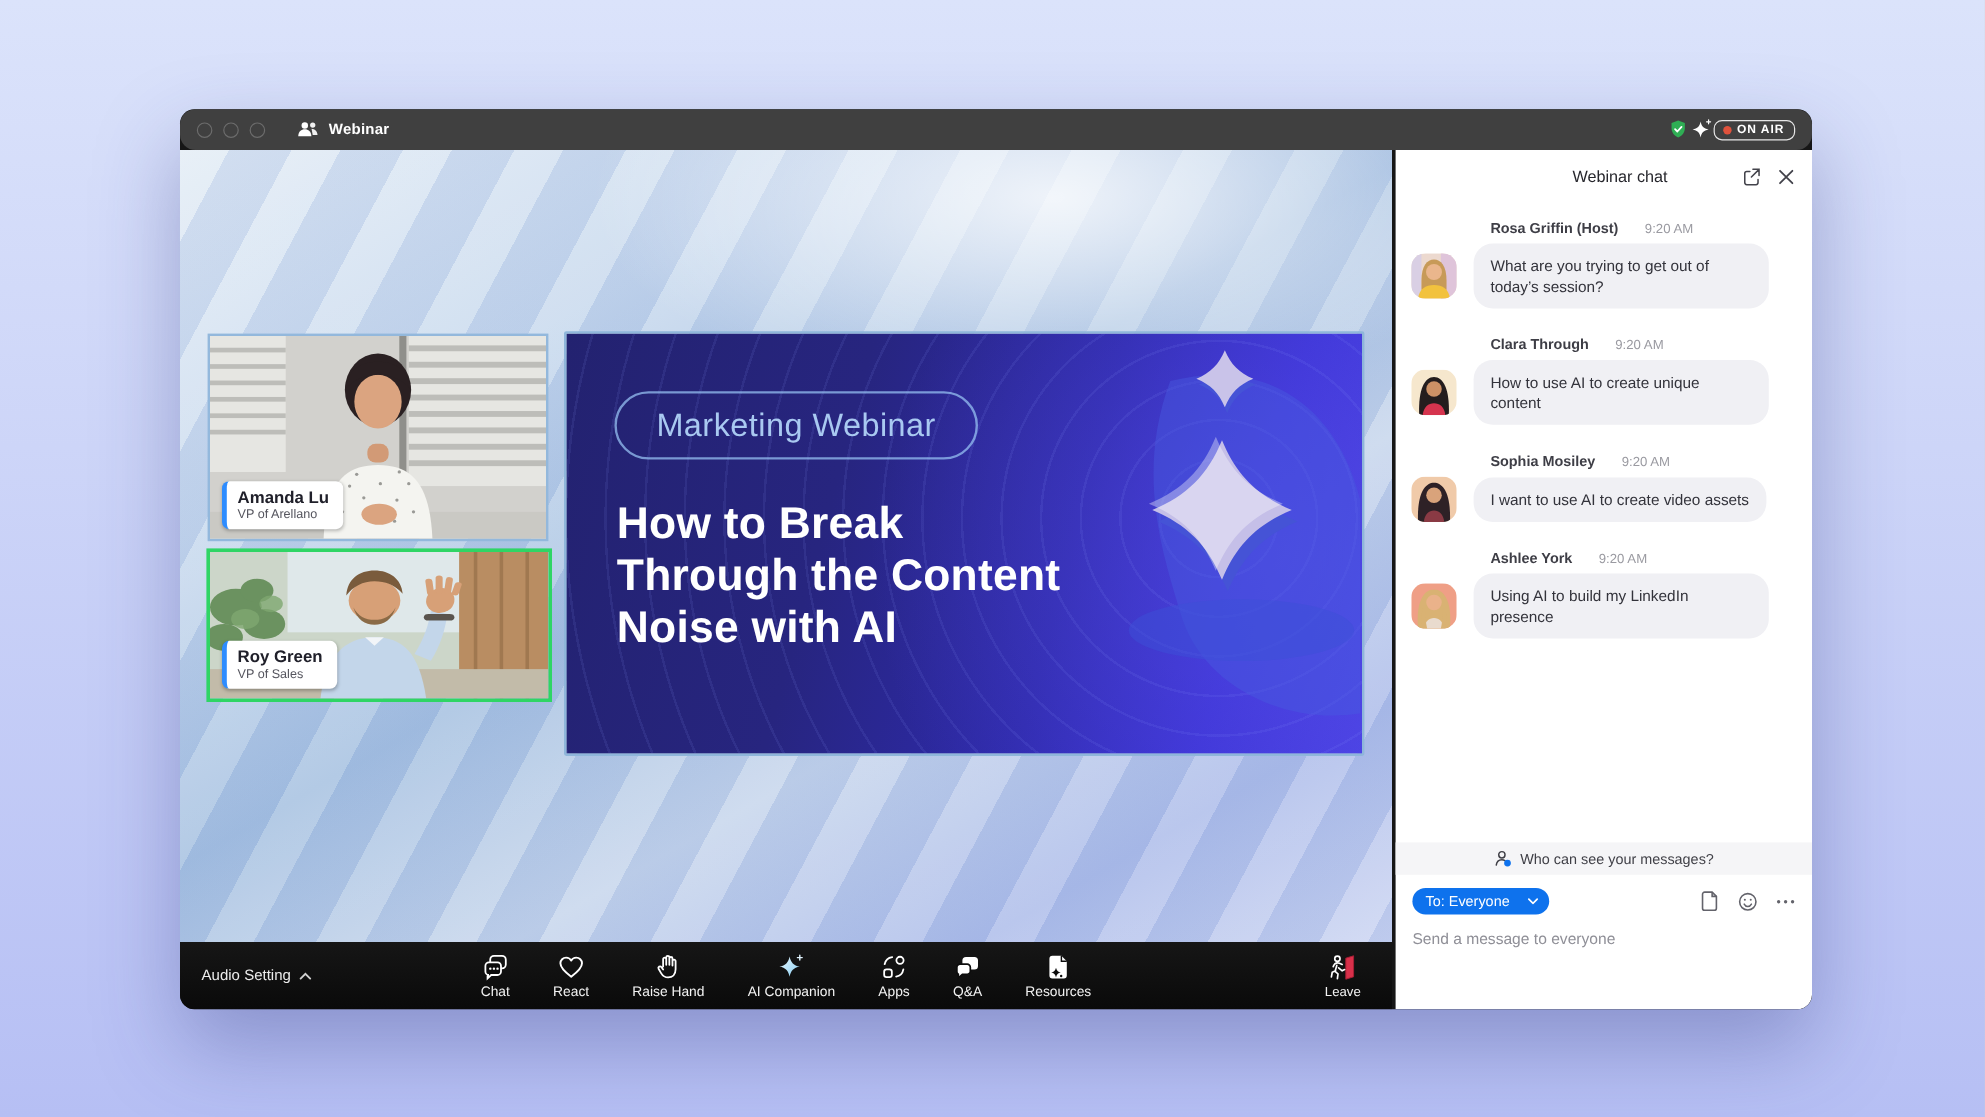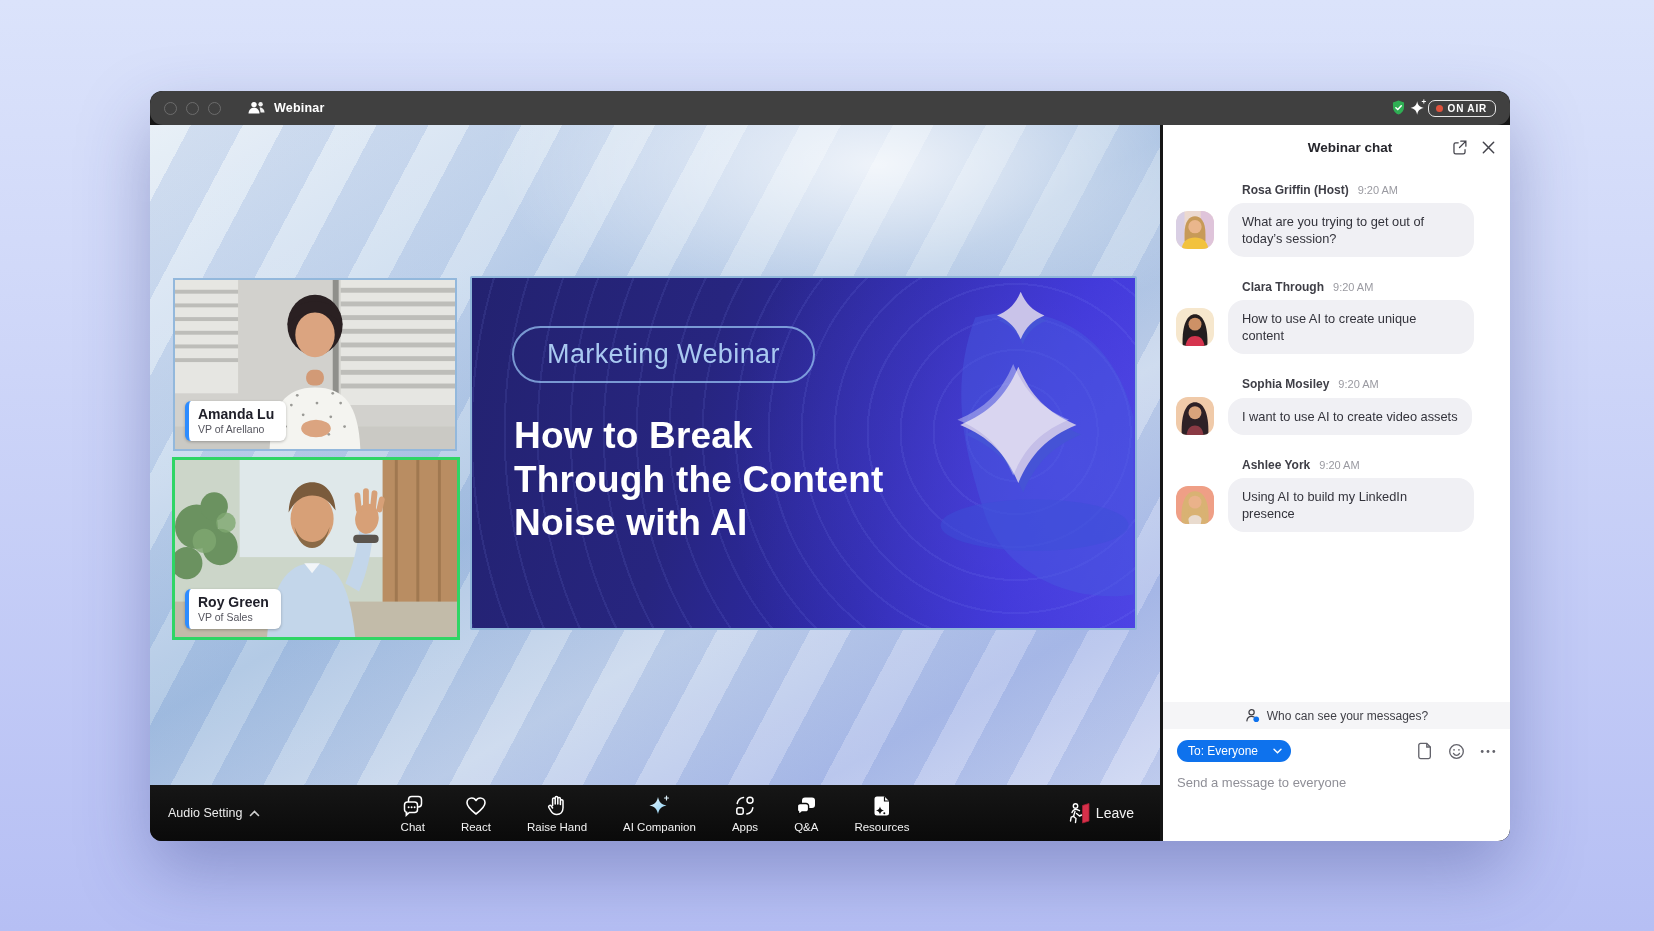--- a/index.html
+++ b/index.html
@@ -31,21 +31,21 @@
     position:relative; flex:1; overflow:hidden;
     background:
       radial-gradient(ellipse 620px 280px at 72% 6%, rgba(255,255,255,.8), rgba(255,255,255,0) 62%),
       repeating-linear-gradient(118deg, rgba(255,255,255,.15) 0 36px, rgba(118,148,210,.16) 36px 82px),
       linear-gradient(150deg, #e4edf6 0%, #c9daee 26%, #a6c1e1 48%, #c7d6ec 66%, #aebdea 84%, #ccd5f2 100%);
   }
   
   .tile { position:absolute; overflow:hidden; }
   .tile svg { display:block; width:100%; height:100%; }
   .tile-amanda { left:23px; top:153px; width:284px; height:173px; border:2px solid #93b8dc; }
-  .tile-roy    { left:22px; top:332px; width:288px; height:183px; border:3px solid #2fd565; }
+  .tile-roy    { left:22px; top:332px; width:288px; height:128px; border:3px solid #2fd565; }
   .name-label {
     position:absolute; left:10px; bottom:8px; background:#fff; border-radius:6px;
     padding:5px 12px 5px 9px; border-left:4px solid #2d8cff; box-shadow:0 1px 3px rgba(0,0,0,.25);
   }
   .name-label .nm { font-size:14px; font-weight:700; color:#20202a; line-height:17px; }
   .name-label .rl { font-size:10.5px; color:#55555e; line-height:13px; }
   
   .slide {
     position:absolute; left:320px; top:151px; width:667px; height:354px;
     border:2px solid #8fb6da; border-radius:2px; overflow:hidden;
@@ -64,29 +64,29 @@
   .slide-shapes { position:absolute; right:0; top:0; height:100%; }
   
   .toolbar {
     flex:0 0 56px; background:linear-gradient(#161616,#0a0a0a); position:relative;
     display:flex; align-items:center; justify-content:center;
   }
   .audio-setting { position:absolute; left:18px; display:flex; align-items:center; gap:7px; color:#ececec; font-size:12.5px; cursor:default; }
   .tool-group { display:flex; gap:36px; align-items:flex-end; }
   .tool-btn { display:flex; flex-direction:column; align-items:center; gap:3px; color:#f2f2f2; font-size:11.5px; }
   .tool-btn .ic { height:24px; display:flex; align-items:center; }
-  .leave-btn { position:absolute; right:26px; display:flex; flex-direction:row; align-items:center; gap:3px; color:#f2f2f2; font-size:14px; }
+  .leave-btn { position:absolute; right:26px; display:flex; flex-direction:column; align-items:center; gap:3px; color:#f2f2f2; font-size:11px; }
   
   .chat { flex:0 0 347px; background:#fff; display:flex; flex-direction:column; border-radius:0 0 12px 0; }
   .chat-header { flex:0 0 44px; display:flex; align-items:center; position:relative; justify-content:center; }
-  .chat-header .ct { font-size:13.5px; font-weight:700; color:#26262c;margin-left:27px; }
+  .chat-header .ct { font-size:13.5px; font-weight:400; color:#26262c;margin-left:27px; }
   .hdr-icons { position:absolute; right:14px; display:flex; gap:13px; align-items:center; }
   .chat-msgs { flex:1; overflow:hidden; padding:14px 16px 0 13px; }
   .msg-group { margin-bottom:23px; }
-  .msg-meta { margin-left:66px; margin-bottom:6px; display:flex; align-items:baseline; gap:9px; }
+  .msg-meta { margin-left:66px; margin-bottom:6px; display:flex; align-items:baseline; gap:22px; }
   .msg-name { font-size:12px; font-weight:700; color:#3e3e46; }
   .msg-time { font-size:11px; color:#9a9aa1; }
   .msg-row { display:flex; align-items:center; gap:14px; }
   .avatar { width:38px; height:38px; border-radius:12px; overflow:hidden; flex:0 0 38px; }
   .avatar svg { display:block; width:100%; height:100%; }
   .bubble {
     background:#f0f0f4; border-radius:16px; padding:10px 14px; font-size:12.8px;
     color:#33333b; line-height:17px; max-width:246px;
   }
   .chat-footer { flex:0 0 auto; }

